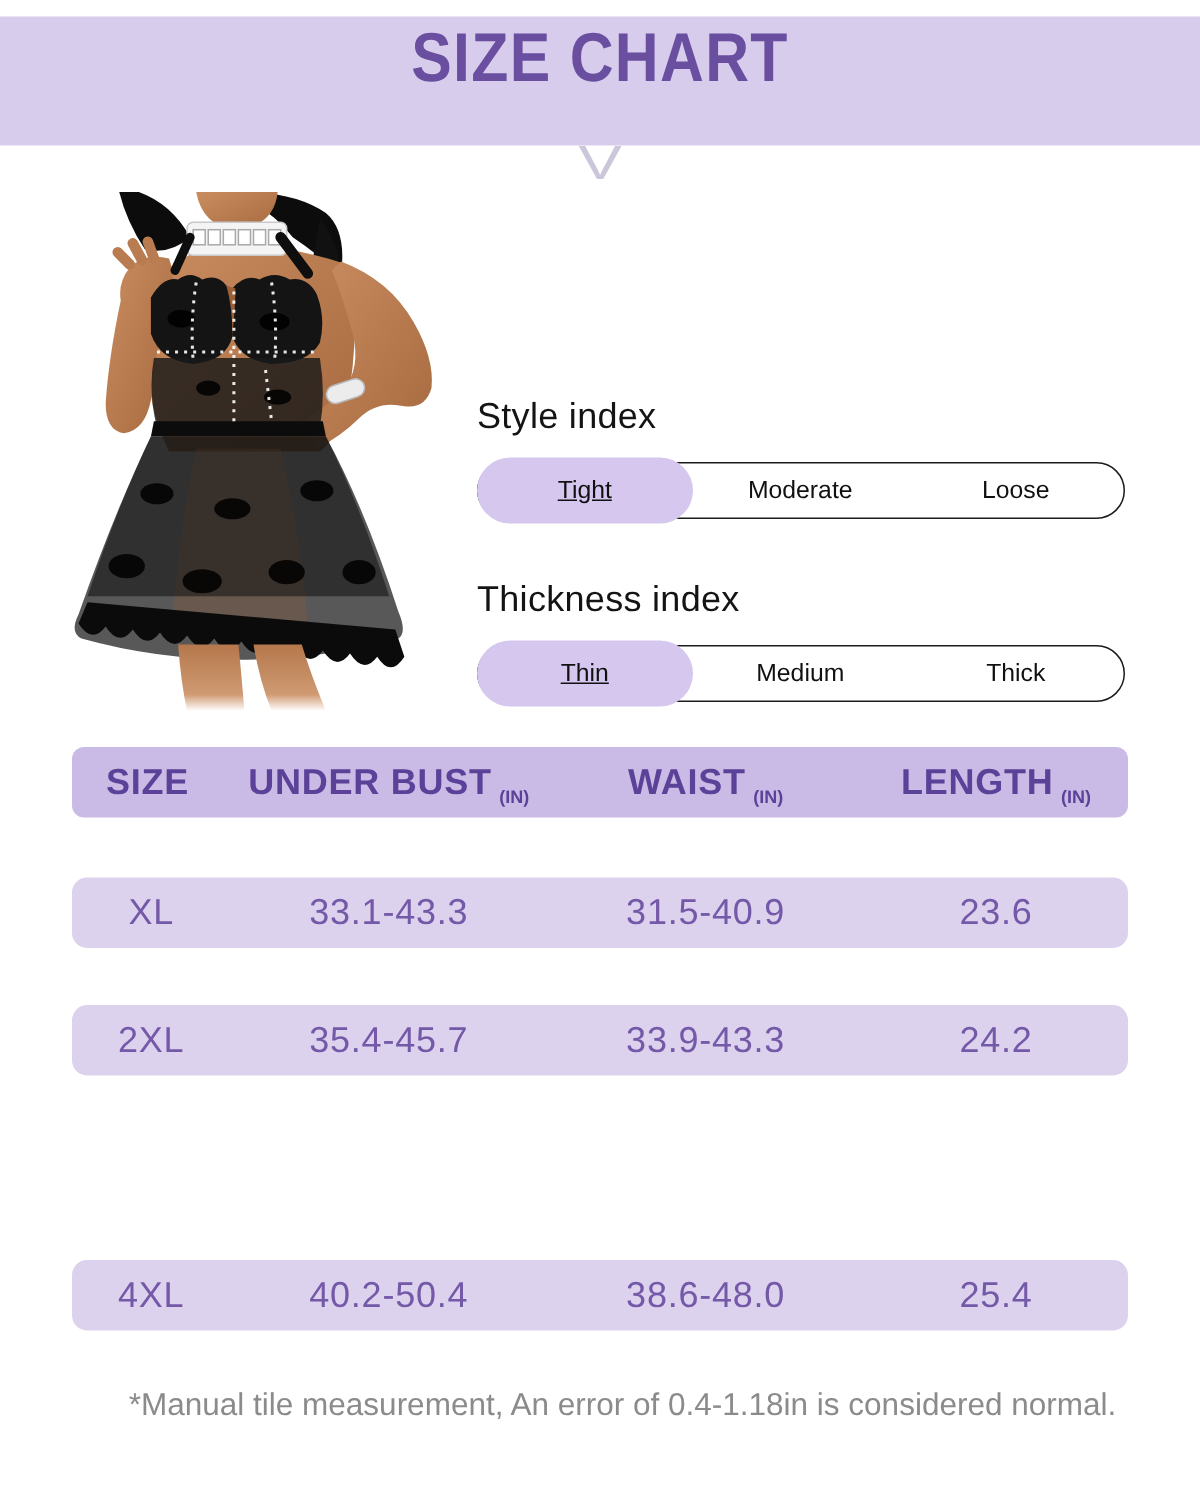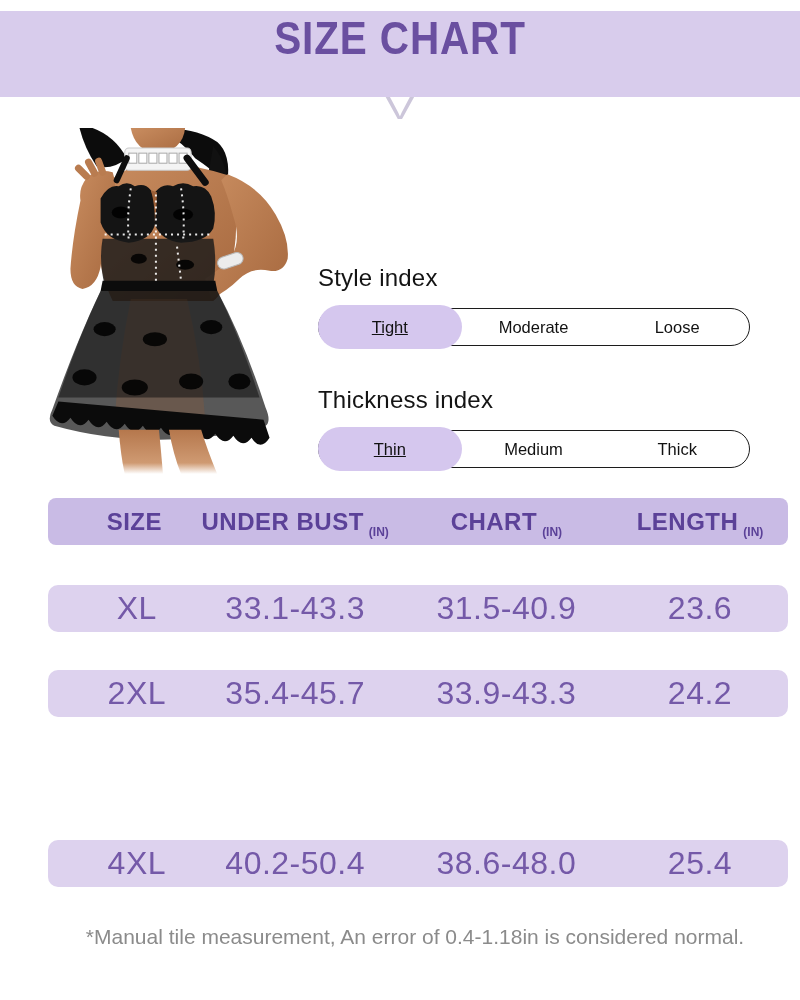--- a/index.html
+++ b/index.html
@@ -25,26 +25,26 @@
   .opt{flex:1;display:flex;align-items:center;justify-content:center;
        font-size:16.5px;color:#111;white-space:nowrap;}
   .opt.selected{background:#d5c7ee;border-radius:999px;margin-top:-4px;margin-bottom:-4px;}
   .pill .opt:first-child.selected{margin-left:-1px;text-decoration:underline;}
   #idx-elasticity{top:141px;}
   #idx-style{top:264px;}
   #idx-thickness{top:386px;}
 
   
   .tbl{position:absolute;left:48px;width:704px;}
-  .trow{display:grid;grid-template-columns:15% 30% 30% 25%;height:47px;align-items:center;padding-left:36px;}
+  .trow{display:grid;grid-template-columns:15% 30% 30% 25%;height:47px;align-items:center;}
   .thead{position:absolute;top:498px;width:704px;background:#c9bbe5;border-radius:8px;}
   .thead .cell{font-size:24px;font-weight:bold;color:#5b4198;text-align:center;letter-spacing:0.5px;}
   .thead .unit{font-size:12px;font-weight:bold;position:relative;top:6px;margin-left:5px;letter-spacing:0;}
   .tdata{position:absolute;width:704px;background:#ddd2ee;border-radius:10px;}
-  .tdata .cell{font-size:32px;color:#7459a8;text-align:center;letter-spacing:0.5px;}
+  .tdata .cell{font-size:24px;color:#7459a8;text-align:center;letter-spacing:0.5px;}
   #row-0{top:585px;} #row-1{top:670px;} #row-2{top:755px;} #row-3{top:840px;}
 
   
   .foot{position:absolute;left:15px;top:925px;width:800px;text-align:center;
         font-size:21px;color:#8b8b8b;}
 </style>
 </head>
 <body>
 
 <div class="page">
@@ -158,21 +158,21 @@
   </section>
 
   <div class="tbl trow thead">
     <div class="cell">
       <span>SIZE</span><span class="unit"></span>
     </div>
     <div class="cell">
       <span>UNDER BUST</span><span class="unit">(IN)</span>
     </div>
     <div class="cell">
-      <span>CHART</span><span class="unit">(IN)</span>
+      <span>WAIST</span><span class="unit">(IN)</span>
     </div>
     <div class="cell">
       <span>LENGTH</span><span class="unit">(IN)</span>
     </div>
   </div>
 
   <div class="tbl trow tdata" id="row-0">
     <div class="cell">XL</div>
     <div class="cell">33.1-43.3</div>
     <div class="cell">31.5-40.9</div>

